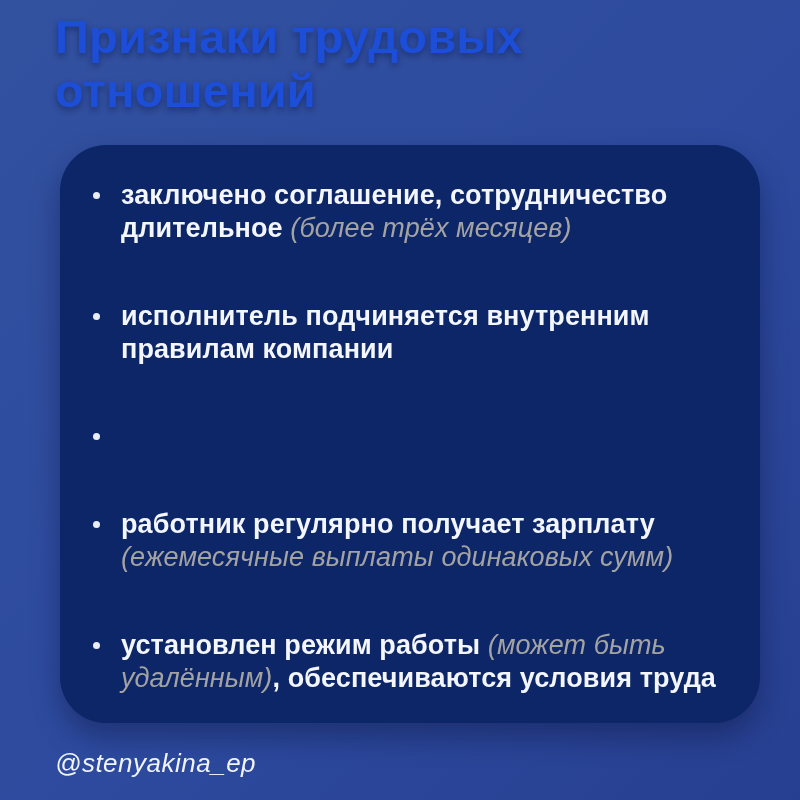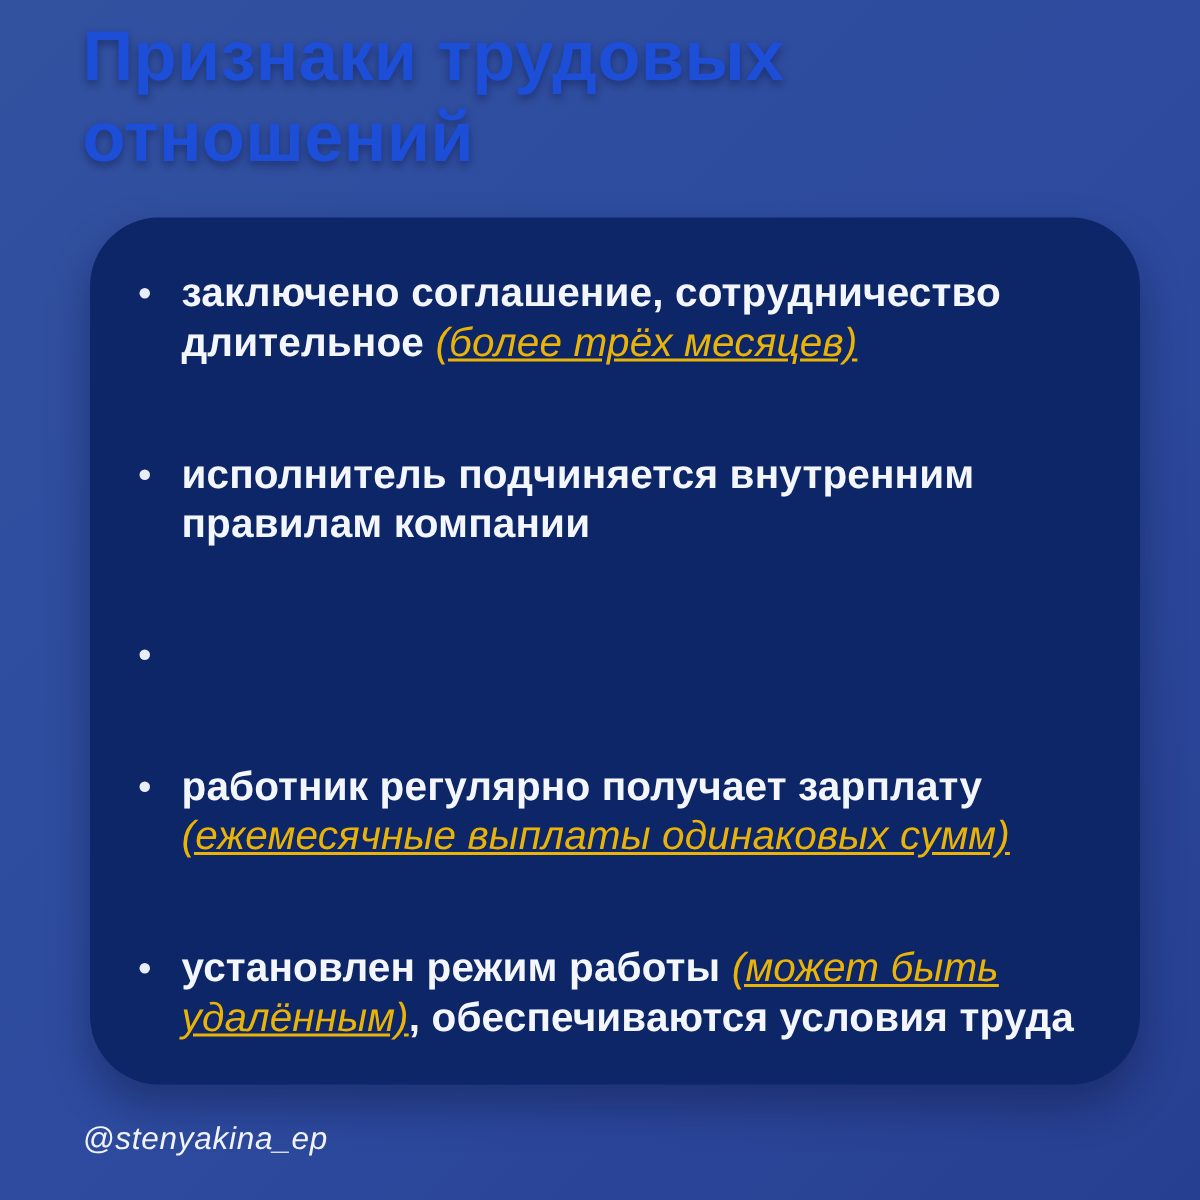--- a/index.html
+++ b/index.html
@@ -55,27 +55,26 @@
     margin: 0;
     font-size: 27px;
     line-height: 1.23;
     font-weight: 700;
     letter-spacing: 0.1px;
     color: #f3f6fc;
   }
   .seg-italic {
     font-style: italic;
     font-weight: 400;
-    color: #eab308;
-    text-decoration: underline;
+    color: #a3a3a3;
   }
   .footer {
     position: absolute;
     left: 55px; top: 748px;
-    font-size: 21px;
+    font-size: 26px;
     font-style: italic;
     font-weight: 400;
     letter-spacing: 0.5px;
     color: #f0f3fa;
   }
 </style>
 </head>
 <body>
 
 <div class="poster">

